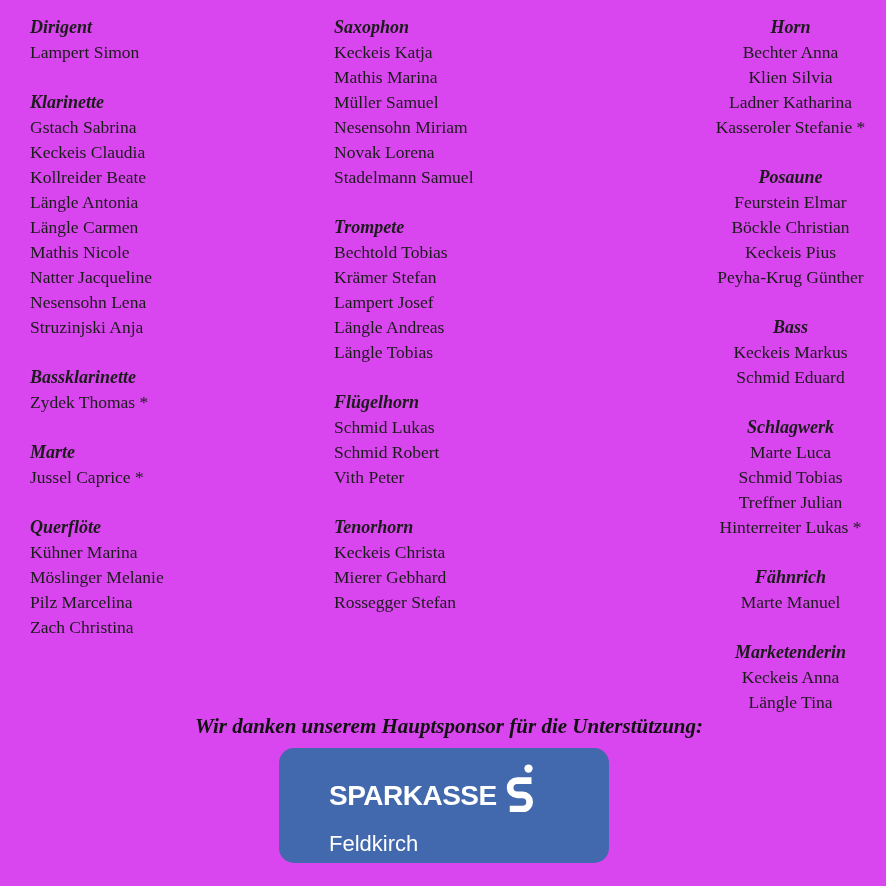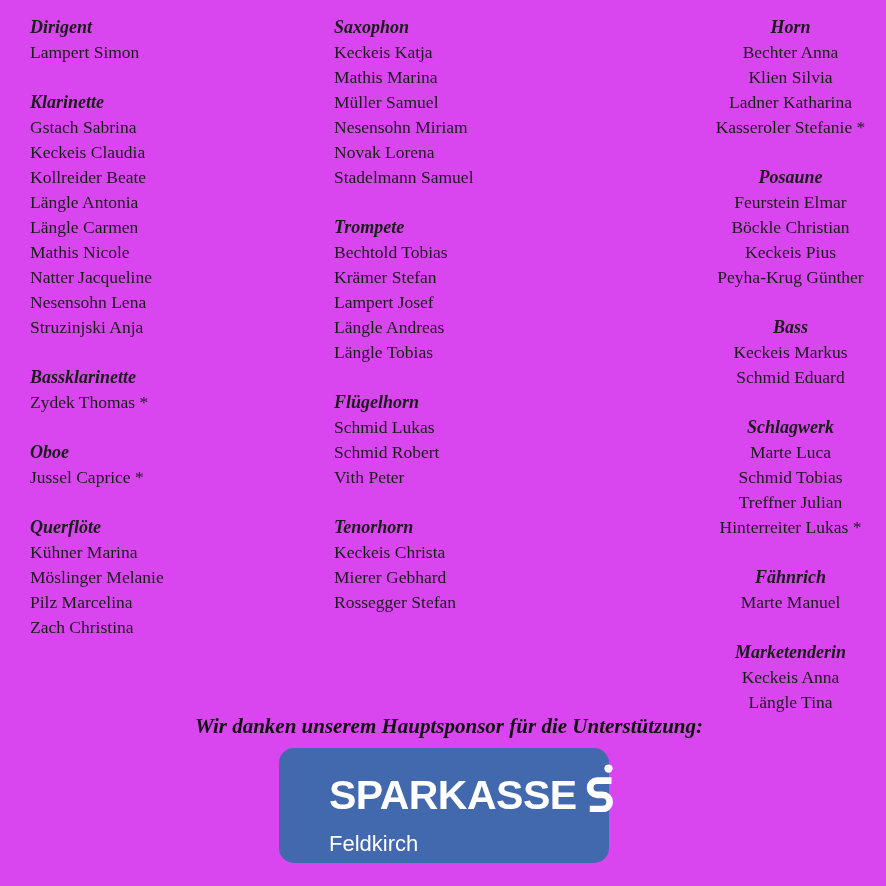--- a/index.html
+++ b/index.html
@@ -61,21 +61,21 @@
     top: 16px;
   }
   .logo-row {
     display: flex;
     align-items: flex-end;
     gap: 9px;
   }
   .logo-word {
     font-family: "Liberation Sans", sans-serif;
     font-weight: bold;
-    font-size: 41px;
+    font-size: 28px;
     letter-spacing: -0.5px;
     line-height: 33px;
   }
   .logo-s-icon svg { display: block; }
   .logo-sub {
     font-family: "Liberation Sans", sans-serif;
     font-size: 22px;
     line-height: 24px;
     margin-top: 20px;
   }
@@ -100,21 +100,21 @@
         <div class="member">Mathis Nicole</div>
         <div class="member">Natter Jacqueline</div>
         <div class="member">Nesensohn Lena</div>
         <div class="member">Struzinjski Anja</div>
       </div>
       <div class="section">
         <div class="sec-title">Bassklarinette</div>
         <div class="member">Zydek Thomas *</div>
       </div>
       <div class="section">
-        <div class="sec-title">Oboe</div>
+        <div class="sec-title">Marte</div>
         <div class="member">Jussel Caprice *</div>
       </div>
       <div class="section">
         <div class="sec-title">Querflöte</div>
         <div class="member">Kühner Marina</div>
         <div class="member">Möslinger Melanie</div>
         <div class="member">Pilz Marcelina</div>
         <div class="member">Zach Christina</div>
       </div>
     </div>

